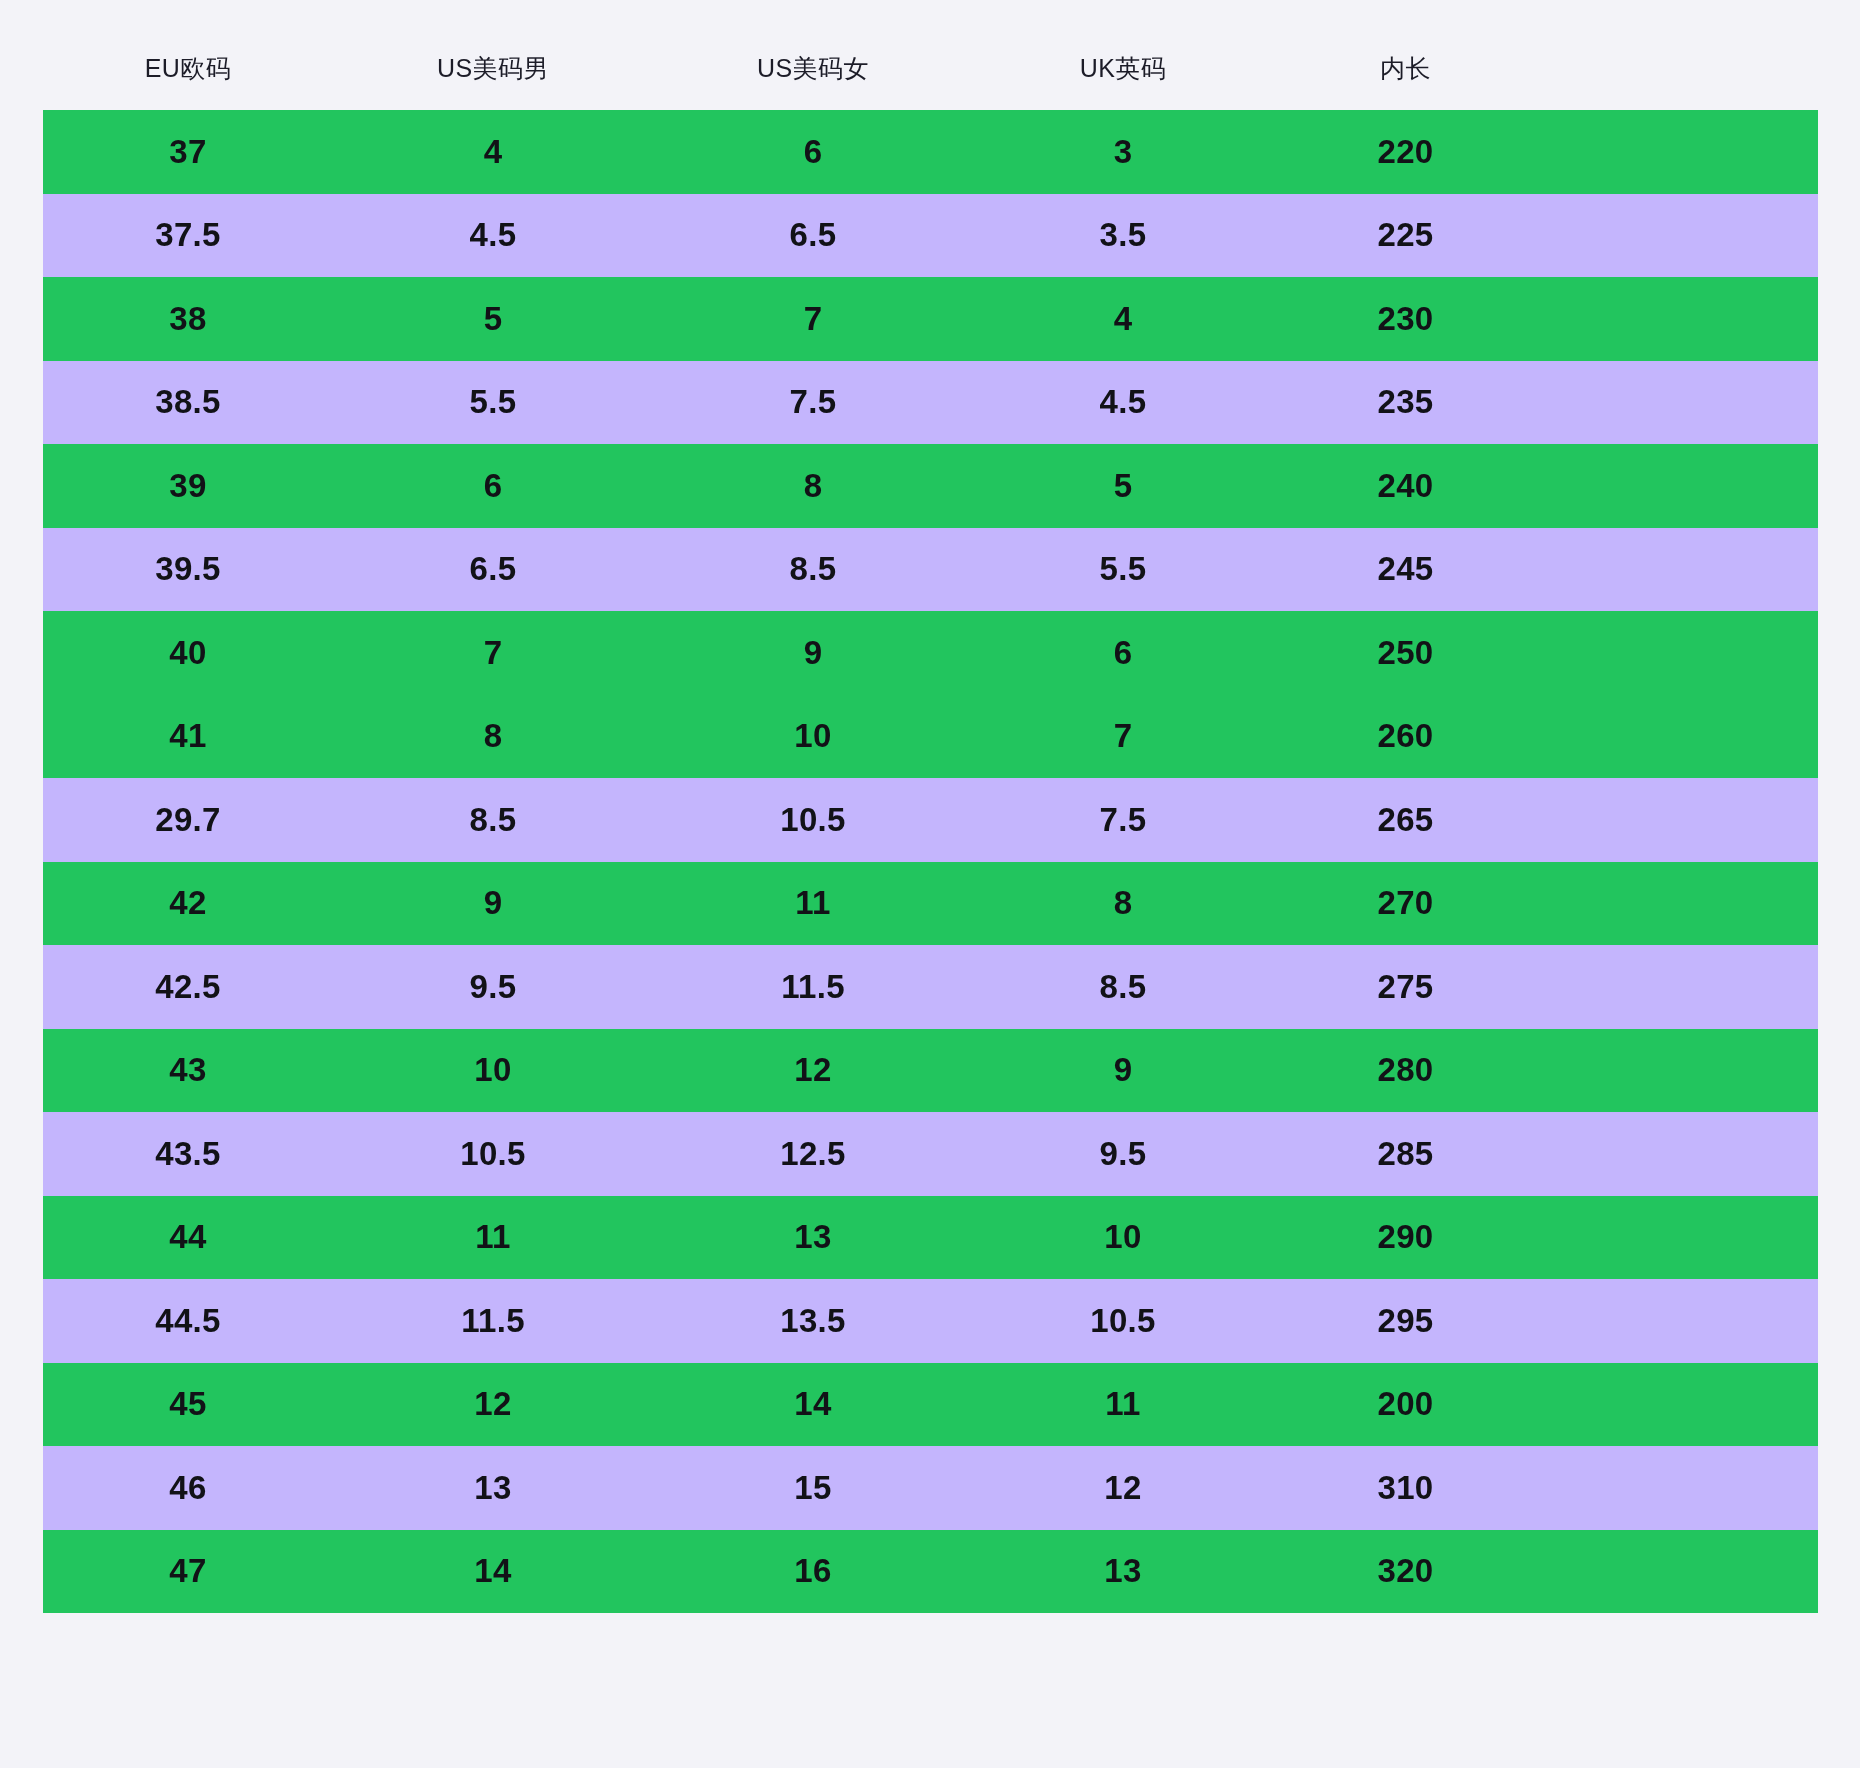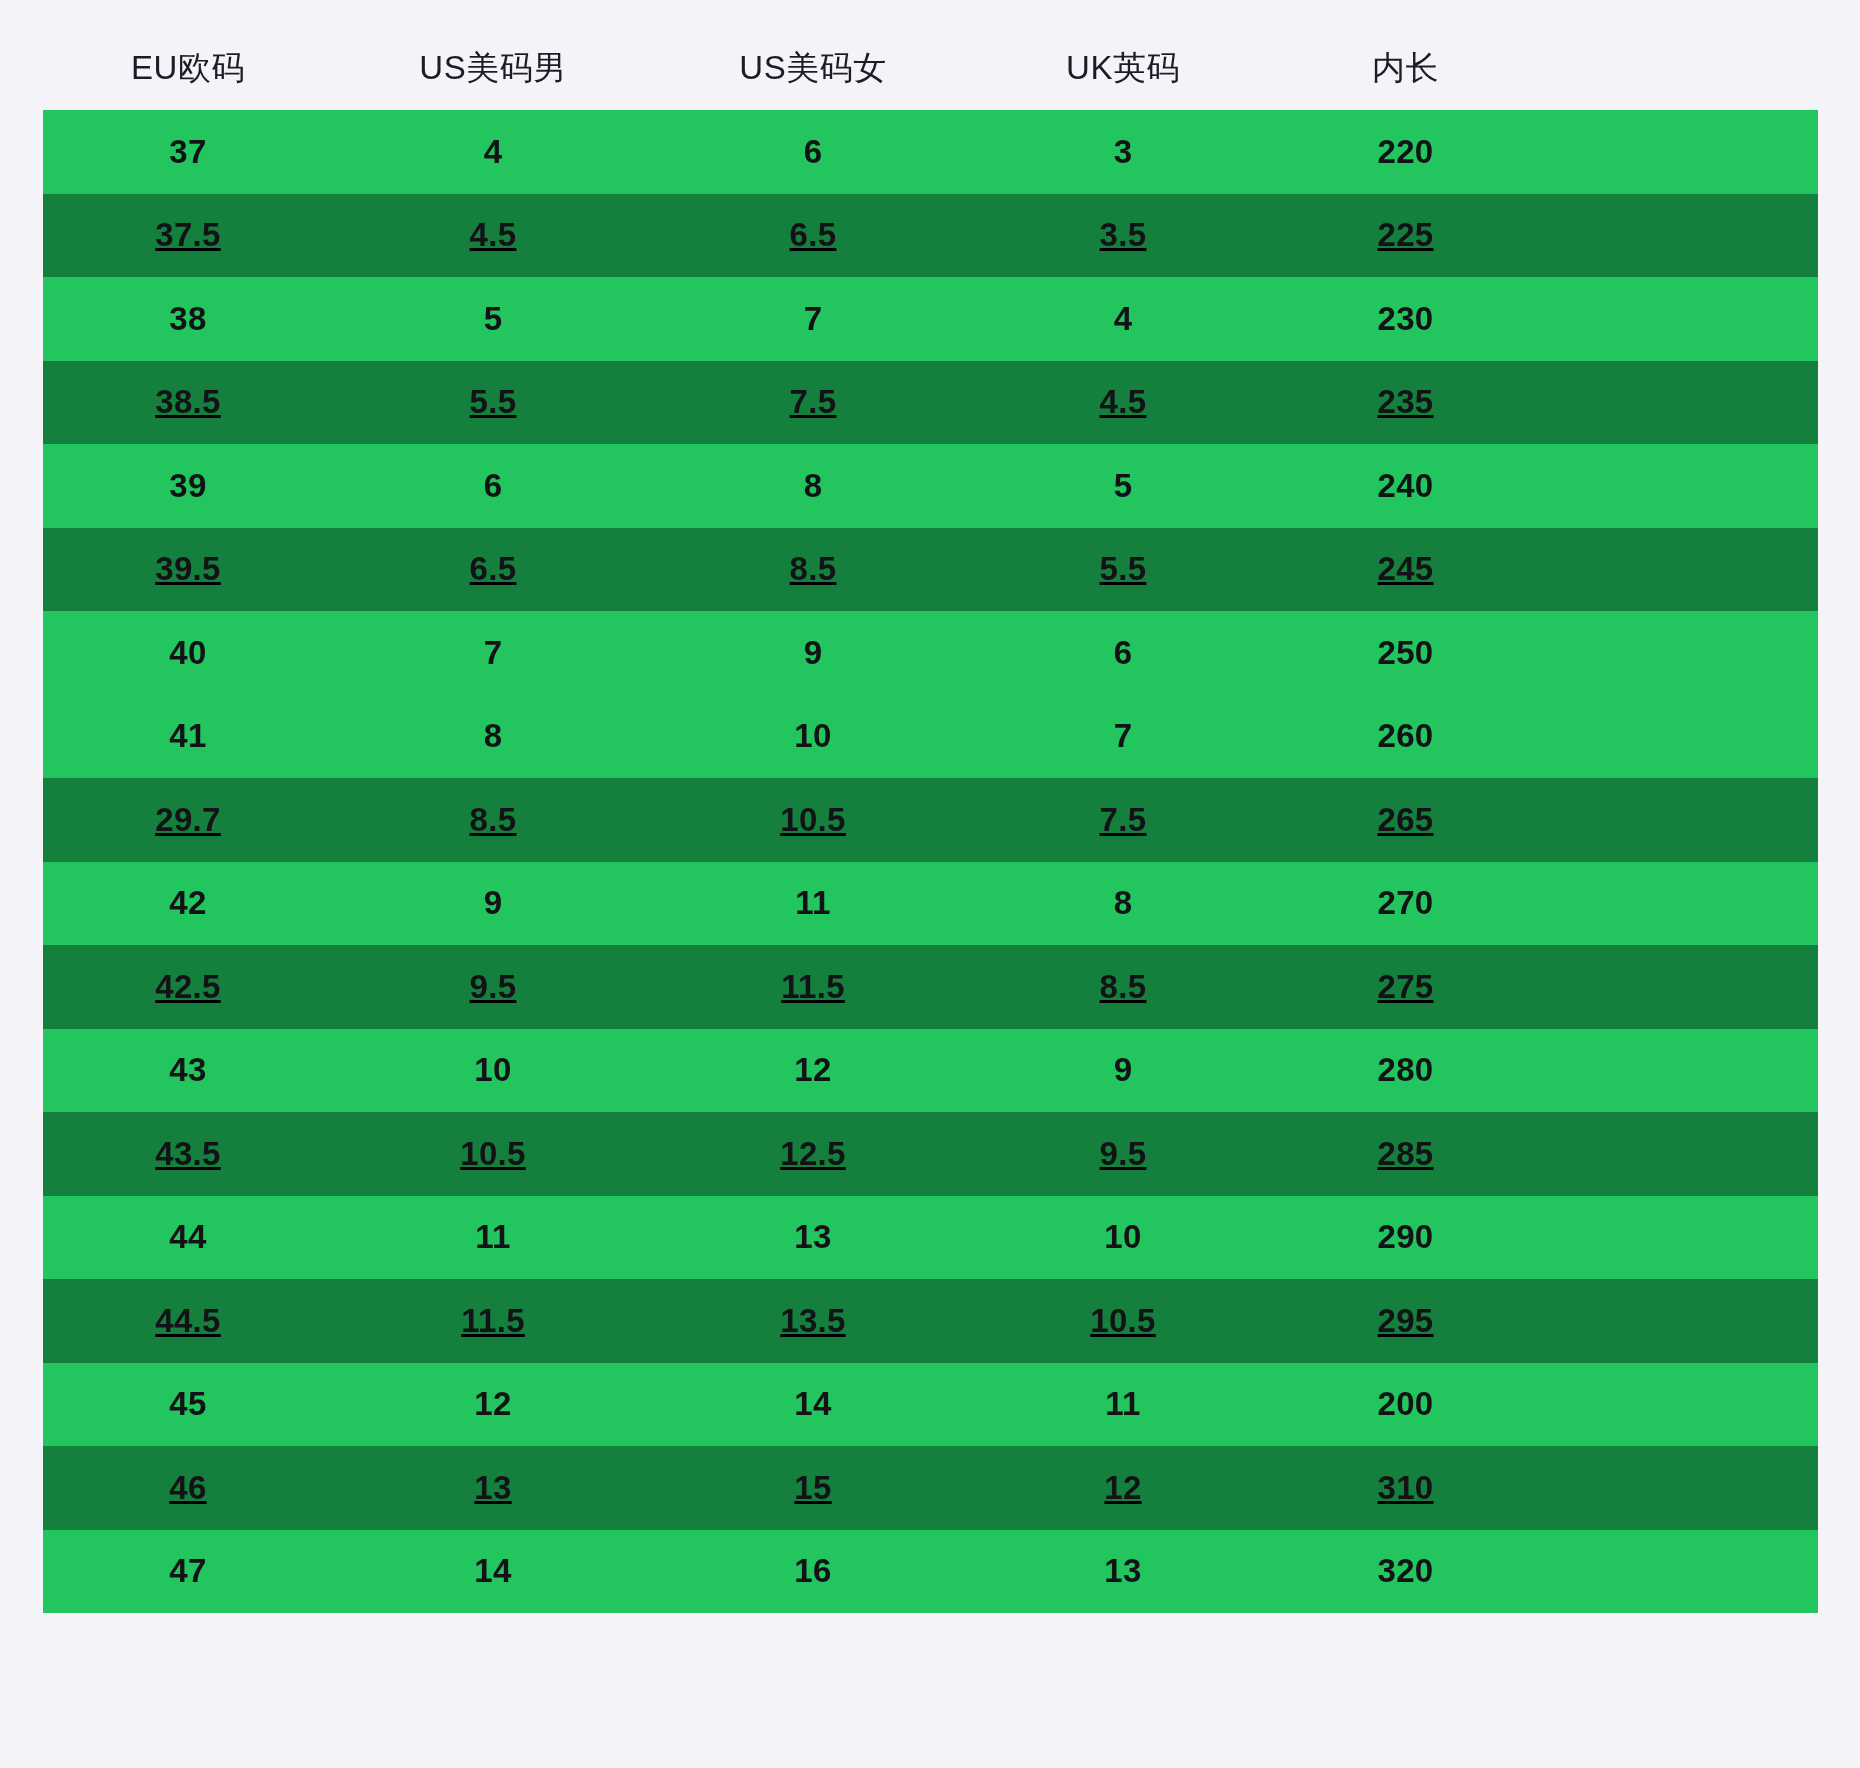--- a/index.html
+++ b/index.html
@@ -29,39 +29,38 @@
     table-layout: fixed;
   }
 
   table.size-table thead tr {
     background: #f3f3f8;
   }
 
   table.size-table thead th {
     height: 83px;
     font-weight: 400;
-    font-size: 33px;
+    font-size: 25px;
     color: #1c1c28;
     text-align: center;
     vertical-align: middle;
     padding: 0;
     letter-spacing: 0.5px;
   }
 
   table.size-table tbody tr {
     height: 83.5px;
   }
 
   table.size-table tbody tr.row-odd {
     background: #22c55e;
   }
 
   table.size-table tbody tr.row-even {
-    background: #15803d;
-    text-decoration: underline;
+    background: #c4b5fd;
   }
 
   table.size-table tbody td {
     height: 83.5px;
     font-weight: 700;
     font-size: 33px;
     color: #121217;
     text-align: center;
     vertical-align: middle;
     padding: 0;

